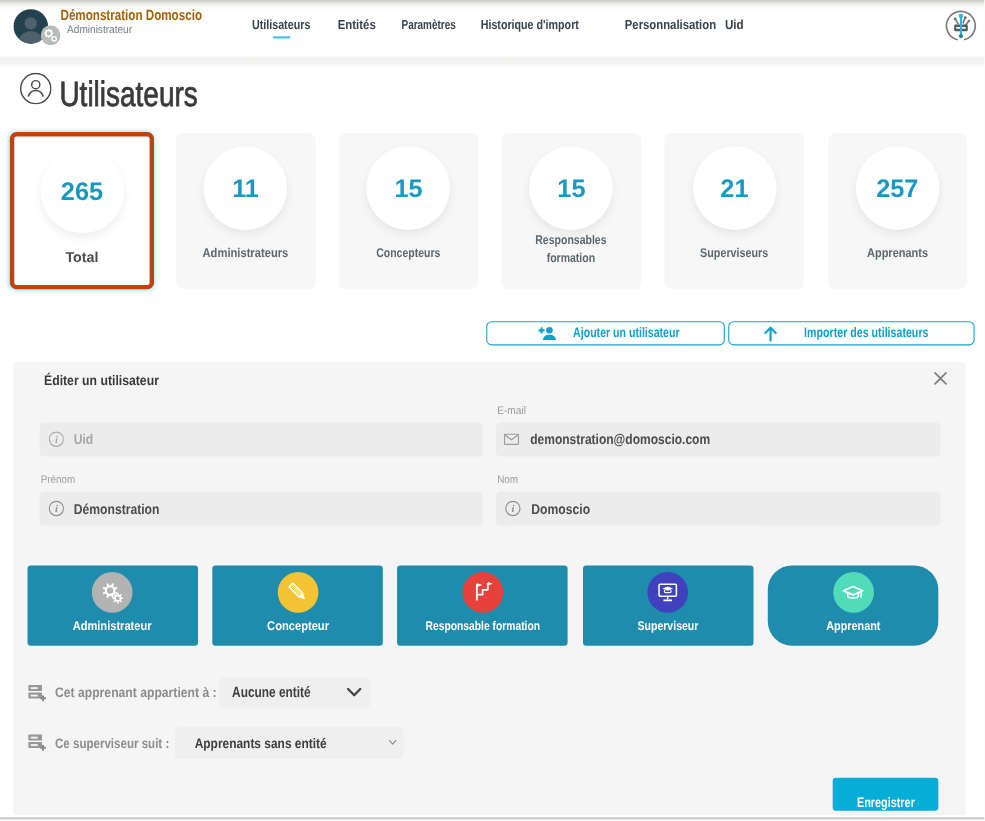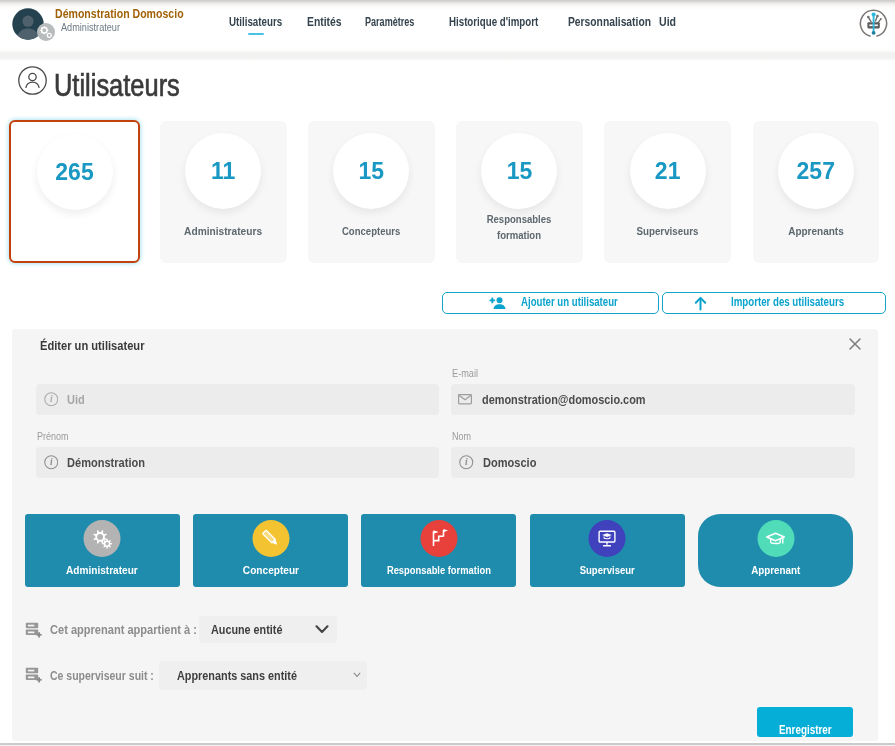--- a/index.html
+++ b/index.html
@@ -17,21 +17,21 @@
 #urole { left:61px; top:22px; font-size:10px; line-height:12px; color:#6d7b85; }
 .nav { top:14.5px; font-size:12px; line-height:14px; font-weight:bold; color:#35444e; }
 #underline { left:247.7px; top:32.6px; width:16px; height:2.5px; background:#49c3e2; border-radius:1.5px; }
 #hdrline { left:0; top:50px; width:895px; height:11px; background:linear-gradient(to bottom,#fdfdfd,#f2f2f1 30%,#f2f2f1 70%,#fdfdfd); }
 
 
 #title { left:53.5px; top:68px; font-size:32px; line-height:34px; font-weight:normal; color:#3a3a3a; -webkit-text-stroke:0.7px #3a3a3a; }
 
 
 .card { position:absolute; top:121px; width:126.5px; height:142px; background:#f7f7f7; border-radius:6px; }
-#card1 { left:9px; top:120px; width:131px; height:143px; background:#fff; border:2px solid #c2410c; box-shadow:0 0 5px rgba(62,193,226,.6); }
+#card1 { left:9px; top:120px; width:131px; height:143px; background:#fff; border:4px solid #c2410c; box-shadow:0 0 5px rgba(62,193,226,.6); }
 .ccirc { position:absolute; left:50%; top:12px; transform:translateX(-50%); width:76px; height:76px; border-radius:50%; background:#fff;
   box-shadow:0 4px 9px rgba(0,0,0,.07); display:flex; align-items:center; justify-content:center; }
 .cnum { font-size:23px; font-weight:bold; color:#1898c2; transform:scaleX(1); white-space:nowrap; }
 .clab { position:absolute; left:-10px; right:-10px; top:93.5px; height:34px; display:flex; align-items:center; justify-content:center;
   text-align:center; font-size:11.5px; font-weight:bold; color:#5d686f; line-height:16.5px; }
 
 
 .obtn { height:22px; border:1.4px solid #14a3cb; border-radius:5px; background:#fff; color:#0aa3cd;
   font-size:12.5px; font-weight:bold; display:flex; align-items:center; justify-content:center; }
 #btn-add { left:442px; top:291.5px; width:217px; }
@@ -98,21 +98,21 @@
     </g>
     <circle cx="12.3" cy="12.3" r="2" fill="none" stroke="#fff" stroke-width="1.2"></circle>
   </svg>
 </div>
 <div id="uname" class="abs"><span class="cxl" style="transform:scaleX(0.783);">Démonstration Domoscio</span></div>
 <div id="urole" class="abs"><span class="cxl" style="transform:scaleX(0.915);">Administrateur</span></div>
 
 <div class="abs nav" style="left:229.4px;"><span class="cxl" style="transform:scaleX(0.813);">Utilisateurs</span></div>
 <div class="abs nav" style="left:307px;"><span class="cxl" style="transform:scaleX(0.865);">Entités</span></div>
 <div class="abs nav" style="left:365px;"><span class="cxl" style="transform:scaleX(0.755);">Paramètres</span></div>
-<div class="abs nav" style="left:449px;"><span class="cxl" style="transform:scaleX(0.81);">Historique d'import</span></div>
+<div class="abs nav" style="left:437px;"><span class="cxl" style="transform:scaleX(0.81);">Historique d'import</span></div>
 <div class="abs nav" style="left:550px;margin-left:18px;"><span class="cxl" style="transform:scaleX(0.858);">Personnalisation</span></div>
 <div class="abs nav" style="left:659px;"><span class="cxl" style="transform:scaleX(0.88);">Uid</span></div>
 <div id="underline" class="abs"></div>
 
 <div class="abs" style="left:858.7px; top:8.6px;">
   <svg width="29" height="29" viewBox="0 0 29 29">
     <path d="M11.6 27.17 A13.1 13.1 0 1 1 17.4 27.17" fill="none" stroke="#7a7673" stroke-width="1.5"></path>
     <g stroke="#6f6f6f" stroke-width="1.4" fill="none">
       <line x1="12.3" y1="13.2" x2="9.6" y2="8.6"></line>
       <line x1="16.3" y1="12.4" x2="18.2" y2="7.6"></line>
@@ -136,20 +136,21 @@
     <circle cx="14.5" cy="11" r="3.7" fill="none" stroke="#4a4a4a" stroke-width="1.3"></circle>
     <path d="M7.8 21.8 C8.8 17.6 11.5 16.2 14.5 16.2 C17.5 16.2 20.2 17.6 21.2 21.8" fill="none" stroke="#4a4a4a" stroke-width="1.3"></path>
   </svg>
 </div>
 <div id="title" class="abs"><span class="cxl" style="transform:scaleX(0.795);">Utilisateurs</span></div>
 
 <div id="card1" class="card abs">
     <div class="ccirc">
       <span class="cnum">265</span>
     </div>
+    <div class="clab" style="color:#4b4b4b; font-size:13px;">Total</div>
   </div>
 <div class="card abs" style="left:160px;">
     <div class="ccirc">
       <span class="cnum">11</span>
     </div>
     <div class="clab">
       <span class="cxc" style="transform:scaleX(0.884);">Administrateurs</span>
     </div>
   </div>
 <div class="card abs" style="left:308.1px;">

